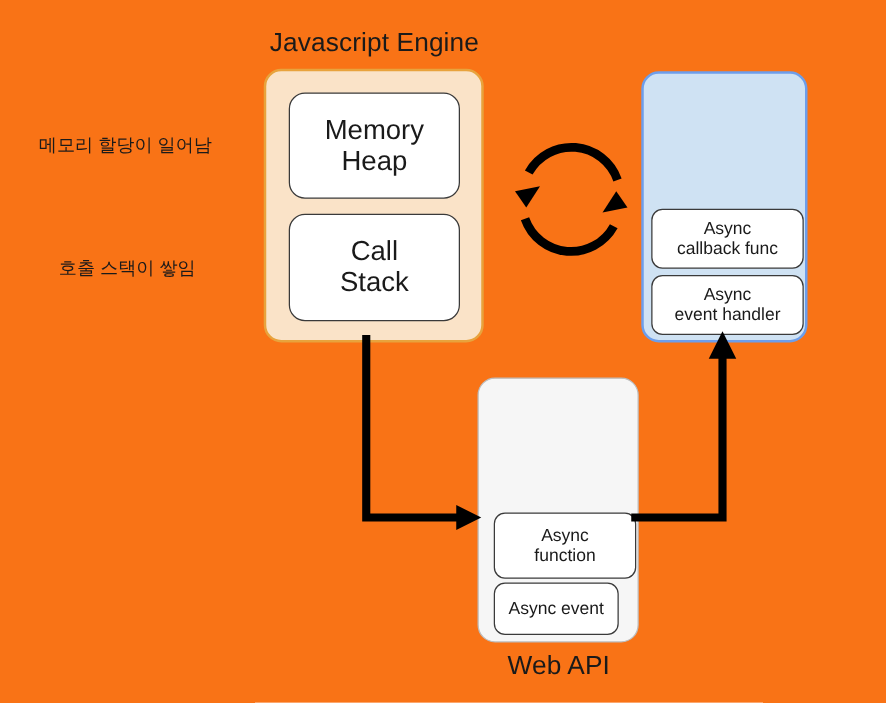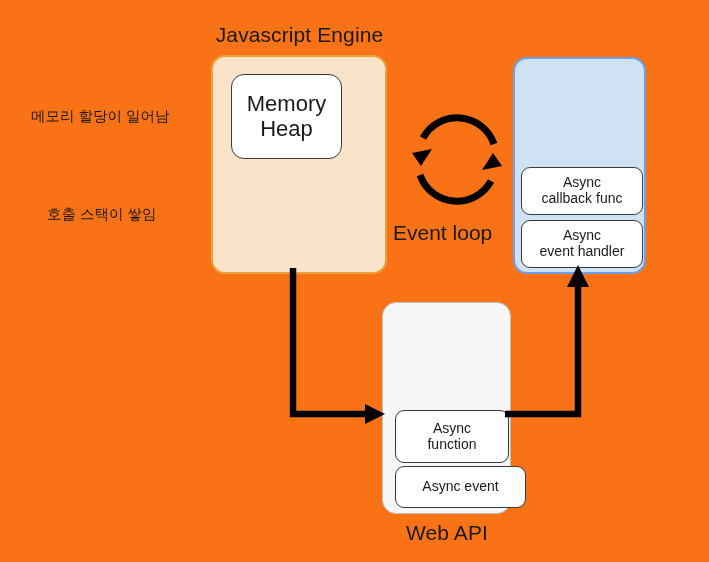--- a/index.html
+++ b/index.html
@@ -92,27 +92,33 @@
 
 
   <div class="abs title" style="left:381px; top:521px; width:132px;">Web API</div>
 
   <div class="abs note" style="left:31px; top:107px;">메모리 할당이 일어남</div>
 
   <div class="abs note" style="left:47px; top:205px;">호출 스택이 쌓임</div>
 
   <div class="abs container-box js-engine-box" style="left:211px; top:55px; width:176px; height:219px;"></div>
 
-  <div class="abs inner-box inner-big" style="left:231px; top:74px; width:111px; height:85px;">
+  <div class="abs inner-box inner-big" style="left:231px; top:74px; width:137px; height:85px;">
     <div>
       <span>Memory</span><br>
       <span>Heap</span>
     </div>
   </div>
 
+  <div class="abs inner-box inner-big" style="left:231px; top:171px; width:137px; height:86px;">
+    <div>
+      <span>Call</span><br>
+      <span>Stack</span>
+    </div>
+  </div>
 
   <div class="abs container-box event-queue-box" style="left:513px; top:57px; width:133px; height:217px;"></div>
 
   <div class="abs inner-box inner-small" style="left:521px; top:167px; width:122px; height:48px;">
     <div>
       <span>Async</span>
       <span>callback func</span>
     </div>
   </div>
 
@@ -125,38 +131,37 @@
 
   <div class="abs container-box web-api-box" style="left:382px; top:302px; width:129px; height:212px;"></div>
 
   <div class="abs inner-box inner-small" style="left:395px; top:410px; width:114px; height:53px;">
     <div>
       <span>Async</span>
       <span>function</span>
     </div>
   </div>
 
-  <div class="abs inner-box inner-small" style="left:395px; top:466px; width:131px; height:42px;">
+  <div class="abs inner-box inner-small" style="left:395px; top:466px; width:100px; height:42px;">
     <div>
       <span>Async event</span>
     </div>
   </div>
 
   <div class="abs" style="left:398px; top:103px; width:118px; height:112px;">
     <svg width="118" height="112" viewBox="0 0 118 112">
 
       <path d="M 96 41 A 39 39 0 0 0 25 35" fill="none" stroke="#000000" stroke-width="7" stroke-linecap="butt"></path>
       <polygon points="14,50 34,46 23,63" fill="#000000"></polygon>
 
       <path d="M 22 72 A 39 39 0 0 0 93 78" fill="none" stroke="#000000" stroke-width="7" stroke-linecap="butt"></path>
       <polygon points="104,63 84,67 95,50" fill="#000000"></polygon>
     </svg>
   </div>
 
-  <div class="abs loop-label" style="left:393px; top:221px;">Event loop</div>
 
   <div class="abs" style="left:285px; top:268px; width:110px; height:155px;">
     <svg width="110" height="155" viewBox="0 0 110 155">
       <path d="M 8 0 L 8 146 L 86 146" fill="none" stroke="#000000" stroke-width="6.5" stroke-linecap="butt" stroke-linejoin="miter"></path>
       <polygon points="100,146 80,136 80,156" fill="#000000"></polygon>
     </svg>
   </div>
 
   <div class="abs" style="left:505px; top:262px; width:95px; height:155px;">
     <svg width="95" height="155" viewBox="0 0 95 155">

